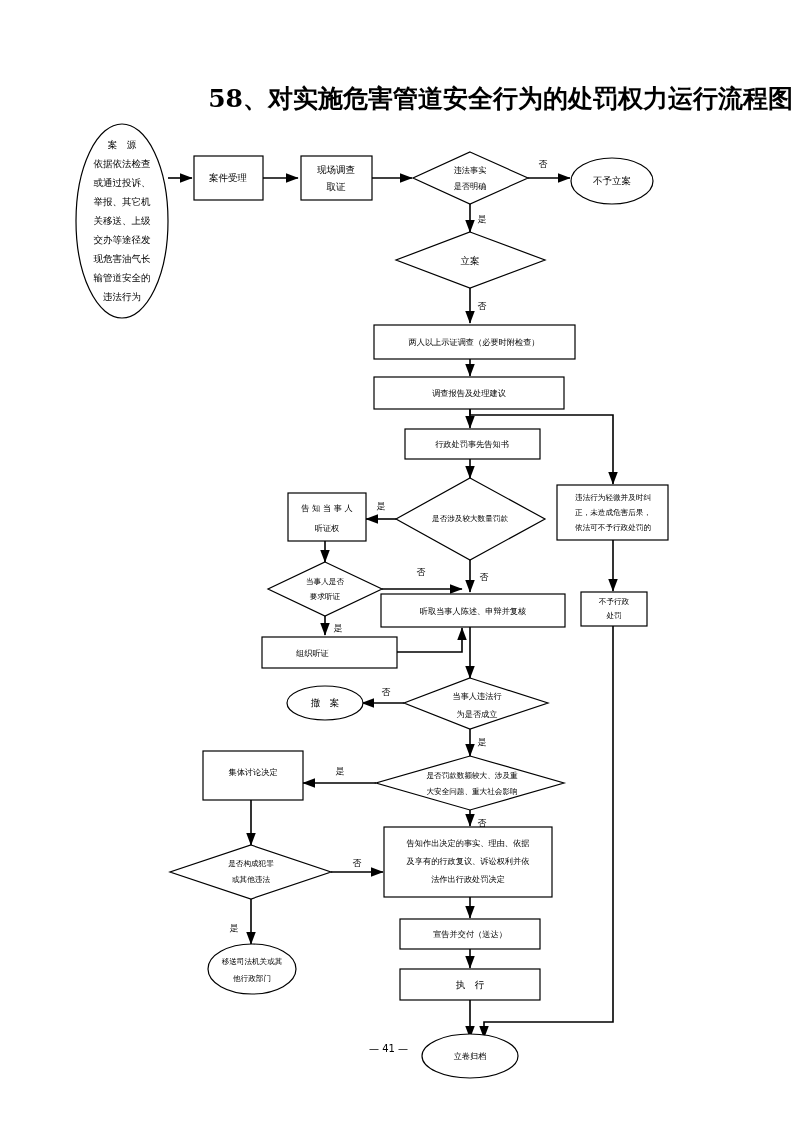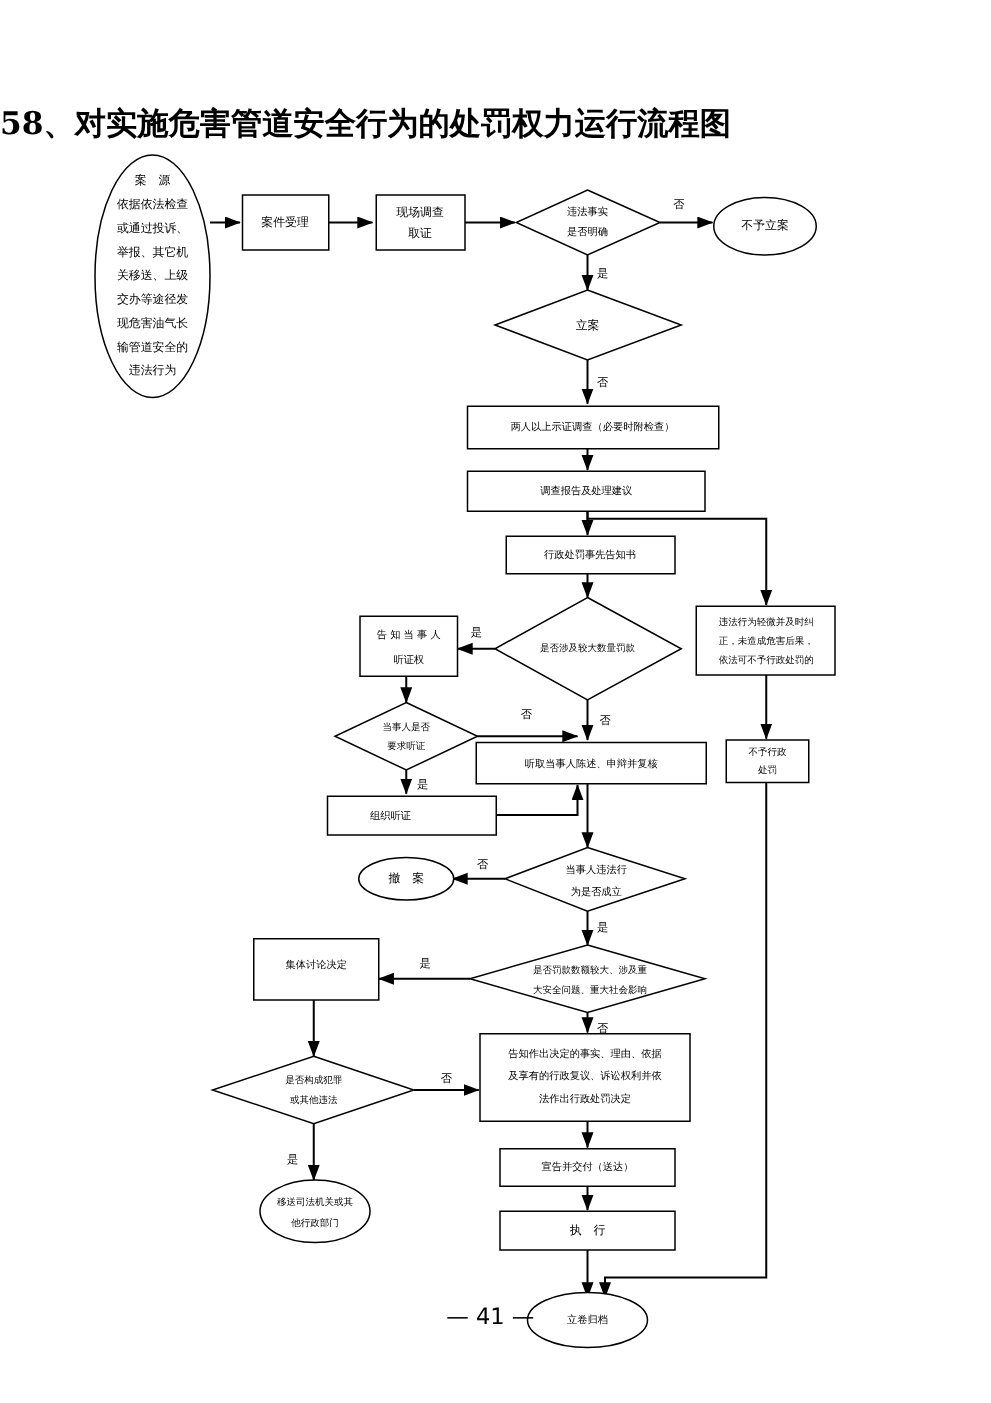--- a/index.html
+++ b/index.html
@@ -18,33 +18,33 @@
     position: relative;
     width: 793px;
     height: 1122px;
     background: #ffffff;
   }
   .title {
     position: absolute;
     left: 0;
     top: 82px;
     width: 793px;
-    text-align: left;
+    text-align: right;
     font-family: "DejaVu Serif", "Liberation Serif", serif;
     font-size: 25px;
     font-weight: bold;
     color: #000000;
     letter-spacing: 0px;
   }
   .page-number {
     position: absolute;
-    left: 357px;
+    left: 369px;
     top: 1043px;
     font-family: "DejaVu Sans", "Liberation Sans", sans-serif;
-    font-size: 18px;
+    font-size: 10px;
     color: #000000;
   }
   svg#flow {
     position: absolute;
     left: 0;
     top: 0;
     width: 793px;
     height: 1122px;
   }
   svg#flow .shape {

